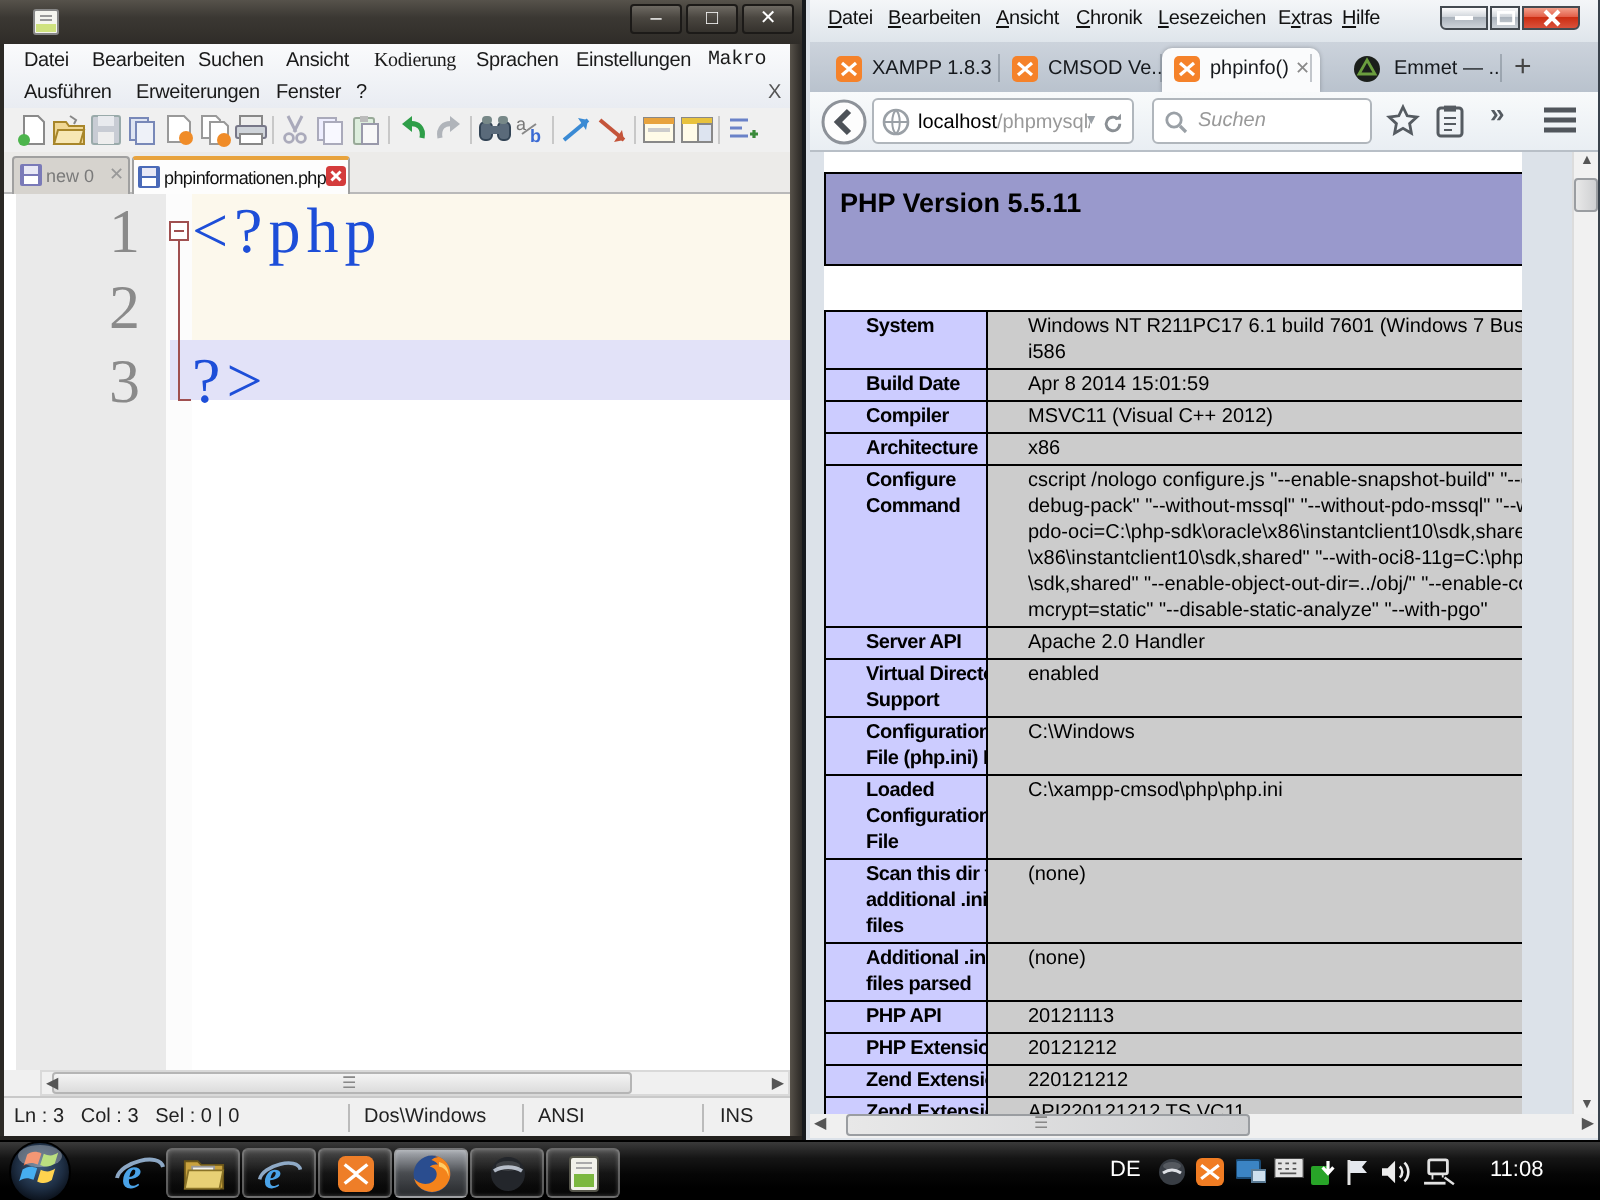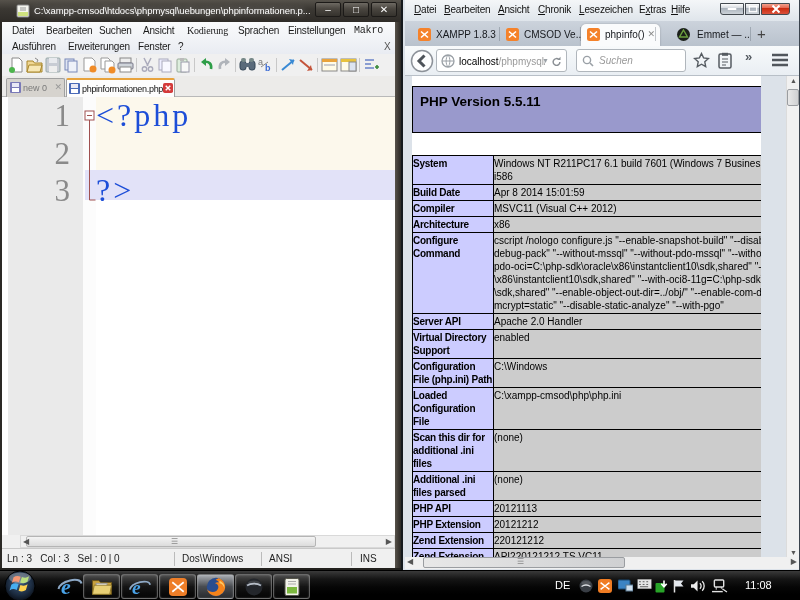--- a/index.html
+++ b/index.html
@@ -59,21 +59,21 @@
 
 #ff-nav { left:2px; top:46px; width:395px; height:30px; background:linear-gradient(#f8fafb,#e9eef3); border-bottom:1px solid #b8bfc7; }
 #urlbar { position:absolute; left:31px; top:3px; width:131px; height:23px; background:#fff; border:1px solid #b0b6bc; border-radius:3px; font-size:10px; overflow:hidden;}
 #searchbar { position:absolute; left:171px; top:3px; width:110px; height:23px; background:#fff; border:1px solid #b0b6bc; border-radius:3px; font-size:10px; }
 
 #ff-content { left:9px; top:76px; width:349px; height:481px; background:#fff; overflow:hidden; font-size:11px; }
 #phpinfo { position:absolute; left:0px; top:10px; width:600px; }
 #phphead { width:374px; height:47px; background:#9999cc; border:1px solid #000; border-right:none; }
 #phphead h1 { font-size:13.5px; font-weight:bold; color:#000; padding:7px 0 0 7px; font-family:"Liberation Sans",sans-serif;}
 table.pi { border-collapse:collapse; margin-top:22px; width:600px; table-layout:fixed; }
-table.pi td { border:1px solid #000; font-size:10px; padding:1px 0; vertical-align:top; line-height:13px; white-space:nowrap; overflow:hidden;}
+table.pi td { border:1px solid #000; font-size:10px; padding:1px 20px; vertical-align:top; line-height:13px; white-space:nowrap; overflow:hidden;}
 td.l { background:#ccccff; font-weight:bold; width:81px; font-size:9px; padding:1px 0px 1px 3px; letter-spacing:-0.25px; }
 td.v { background:#cccccc; }
 
 #ff-vsb { left:383px; top:76px; width:13px; height:481px; background:#f1f1f1; border-left:1px solid #dcdcdc;}
 #ff-hsb { left:2px; top:557px; width:394px; height:12px; background:#f0f0f0; }
 .sbthumb { position:absolute; background:linear-gradient(90deg,#e8e8e8,#cfd0d2); border:1px solid #9a9da1; border-radius:2px;}
 
 
 #taskbar { left:0; top:570px; width:800px; height:30px;
   background:linear-gradient(#3a3a3a, #151515 28%, #060606 55%, #000 80%); border-top:1px solid #000;}
@@ -87,21 +87,20 @@
 <body>
 <div id="desk">
 
   <div id="npp" class="abs">
     <div id="npp-title" class="abs">
       <svg id="npp-ico" class="abs" viewBox="0 0 14 14">
           <rect x="1" y="1" width="12" height="12" rx="1" fill="#f5f5ef" stroke="#888"></rect>
           <rect x="2" y="8" width="10" height="4" fill="#cfe27f"></rect>
           <path d="M4 4h6M4 6h6" stroke="#999" stroke-width="1"></path>
         </svg>
-      <span class="ttext">C:\xampp-cmsod\htdocs\phpmysql\uebungen\phpinformationen.p...</span>
       <div class="npbtn" style="left:315px;width:26px;">
           <span>–</span>
         </div>
       <div class="npbtn" style="left:343px;width:26px;">
           <span>□</span>
         </div>
       <div class="npbtn" style="left:371px;width:26px;">
           <span>✕</span>
         </div>
     </div>

